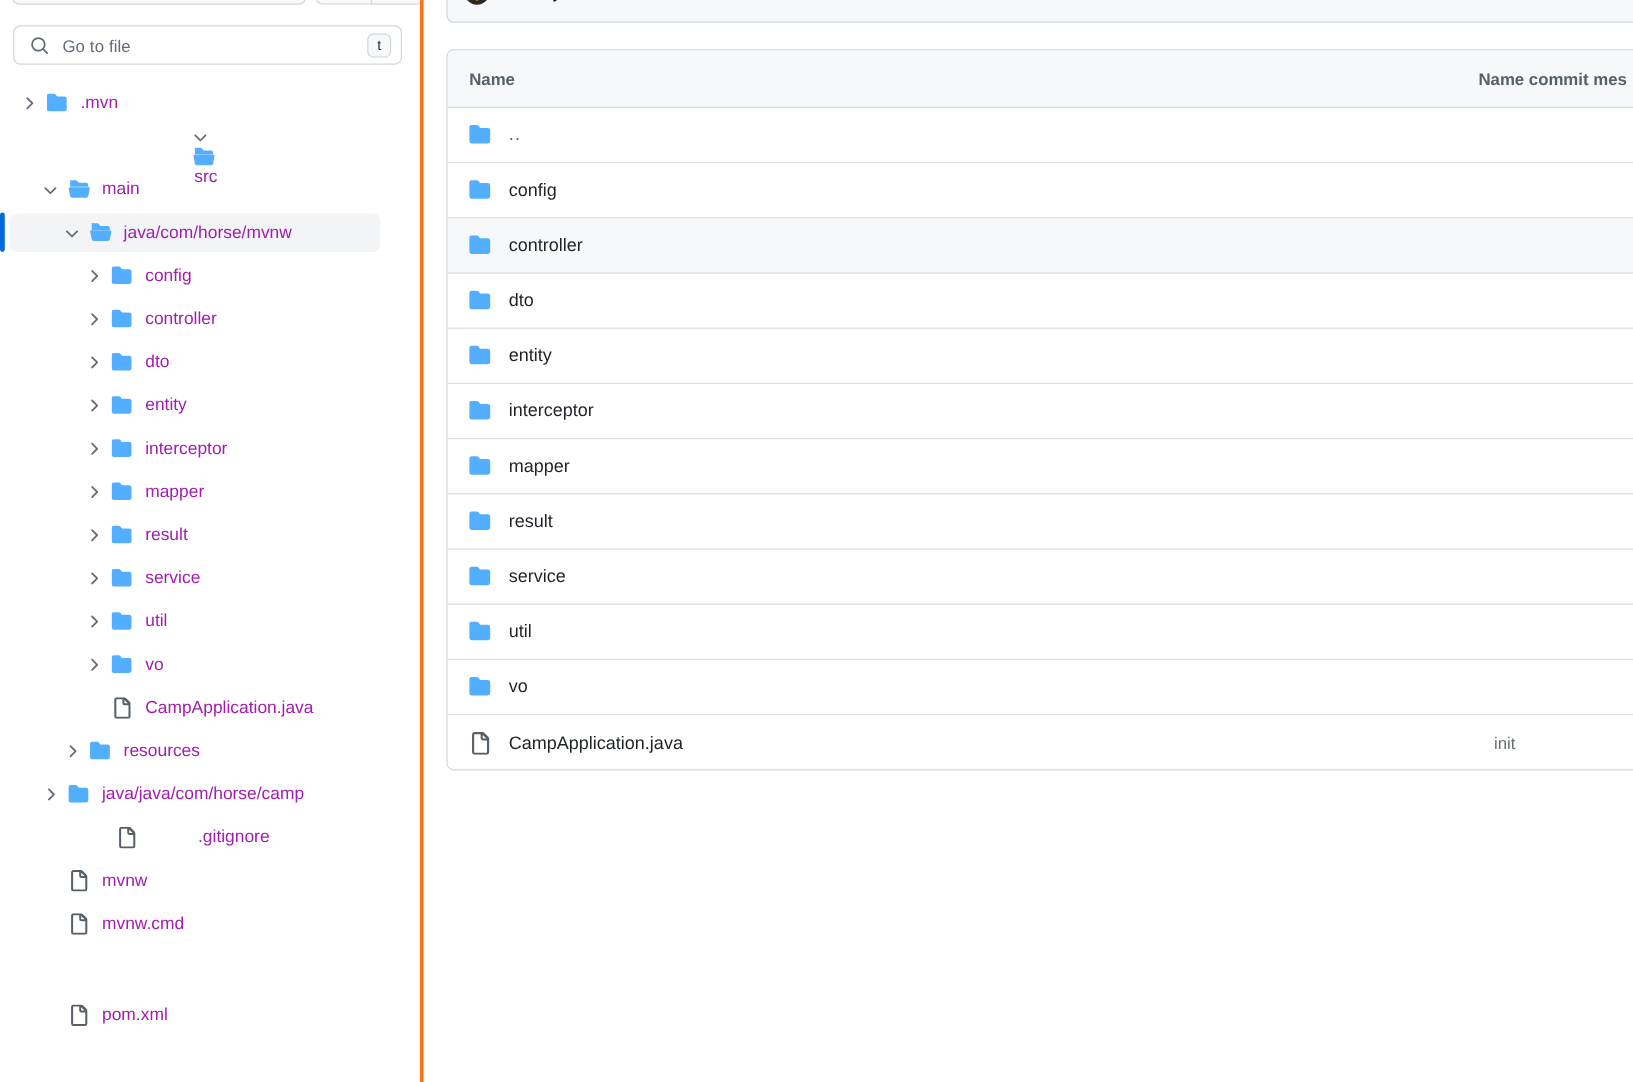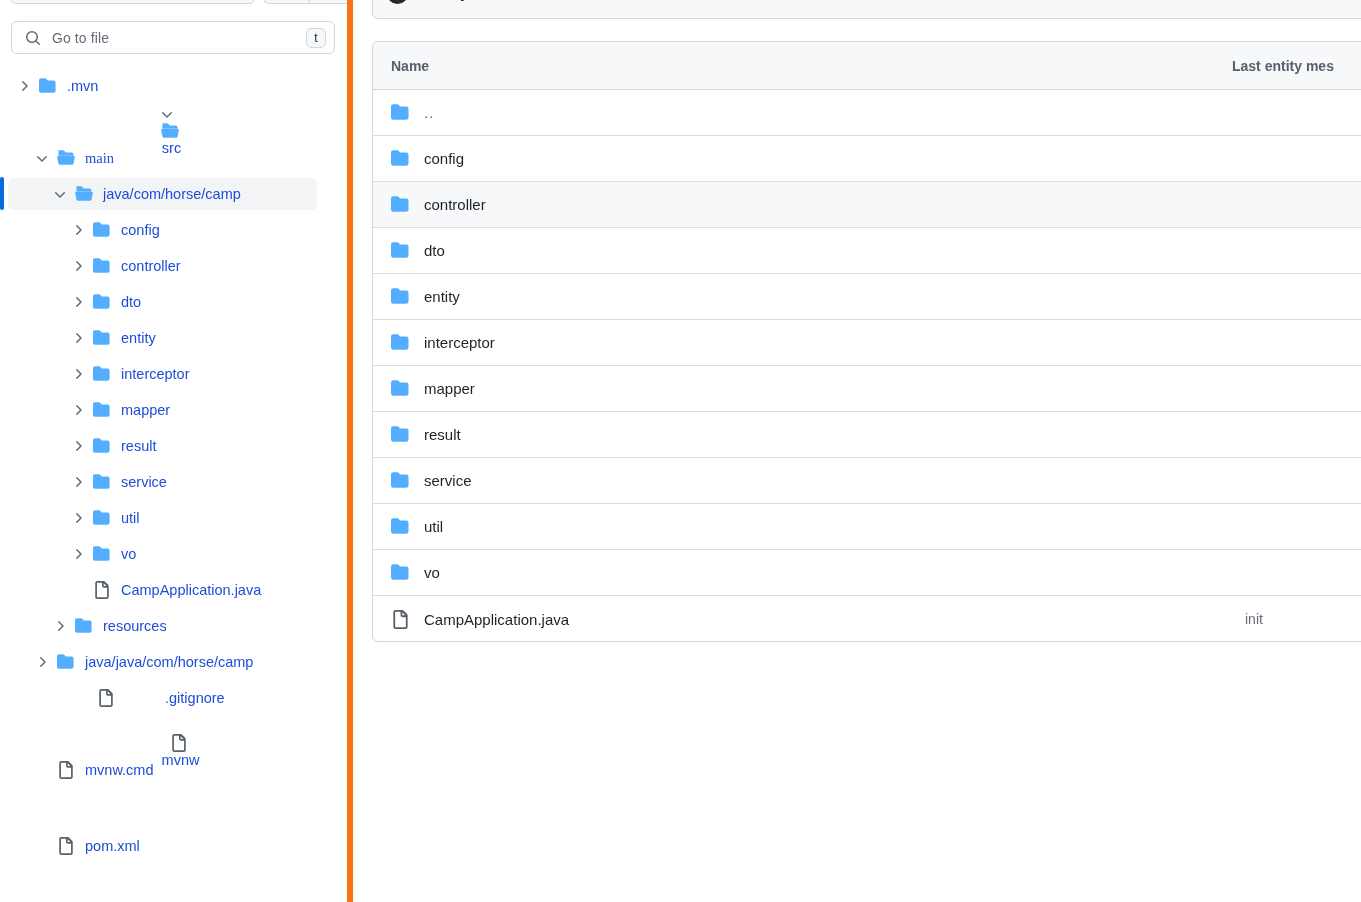--- a/index.html
+++ b/index.html
@@ -12,21 +12,21 @@
     color: #1f2328;
     overflow: hidden;
   }
 
   #app { position: relative; width: 1361px; height: 902px; }
 
   
   #sidebar {
     position: absolute; left: 0; top: 0;
     width: 353px; height: 902px;
-    border-right: 6px solid #f97316;
+    border-right: 3px solid #f97316;
     background: #ffffff;
     overflow: hidden;
   }
 
   
   .top-strip { position: absolute; left: 0; top: -26px; width: 353px; height: 30px; }
   .branch-box {
     position: absolute; left: 10px; top: 0; width: 245px; height: 30px;
     border: 1px solid #d0d7de; border-radius: 6px; background: #f6f8fa;
   }
@@ -71,21 +71,21 @@
     cursor: pointer; white-space: nowrap;
   }
   .tnode.sel { background: #f3f4f6; }
   .tnode.sel::before {
     content: ""; position: absolute; left: -8px; top: -1px;
     width: 4px; height: 33px; border-radius: 6px; background: #0969da;
   }
   .chev { width: 16px; height: 16px; flex: none; color: #636c76; }
   .chev.hidden { visibility: hidden; }
   .tico { width: 18px; height: 18px; flex: none; margin-left: 7px; }
-  .tlabel { margin-left: 10px; font-size: 14.5px; color: #1d4ed8; }
+  .tlabel { margin-left: 10px; font-size: 14.5px; color: #a21caf; }
 
   
   #main { position: absolute; left: 354px; top: 0; width: 1173px; height: 902px; }
 
   
   .commitbar {
     position: absolute; left: 18px; top: -33px;
     width: 1343px; height: 52px;
     border: 1px solid #d0d7de; border-radius: 6px;
     background: #f6f8fa;
@@ -168,39 +168,39 @@
         <div class="tnode" style="padding-left: 8px; flex-direction: column;">
           <svg class="chev" viewBox="0 0 16 16" fill="currentColor">
             <path d="M12.78 6.22a.75.75 0 0 1 0 1.06l-4.25 4.25a.75.75 0 0 1-1.06 0L3.22 7.28a.75.75 0 0 1 1.06-1.06L8 9.94l3.72-3.72a.75.75 0 0 1 1.06 0Z"></path>
           </svg>
           <svg class="tico" viewBox="0 0 16 16">
             <path fill="#54aeff" d="M.513 1.513A1.75 1.75 0 0 1 1.75 1h3.5c.55 0 1.07.26 1.4.7l.9 1.2a.25.25 0 0 0 .2.1H13a1.75 1.75 0 0 1 1.75 1.75v1.2H1.25V2.75c0-.464.188-.91.513-1.237Z"></path>
             <path fill="#54aeff" d="M1.05 6.2h13.9a.9.9 0 0 1 .88 1.08l-1.05 5.3A1.75 1.75 0 0 1 13.06 14H2.94a1.75 1.75 0 0 1-1.72-1.42L.17 7.28A.9.9 0 0 1 1.05 6.2Z"></path>
           </svg>
           <span class="tlabel">src</span>
         </div>
-        <div class="tnode" style="padding-left: 26px; font-family: Liberation Serif, serif;">
+        <div class="tnode" style="padding-left: 26px;">
           <svg class="chev" viewBox="0 0 16 16" fill="currentColor">
             <path d="M12.78 6.22a.75.75 0 0 1 0 1.06l-4.25 4.25a.75.75 0 0 1-1.06 0L3.22 7.28a.75.75 0 0 1 1.06-1.06L8 9.94l3.72-3.72a.75.75 0 0 1 1.06 0Z"></path>
           </svg>
           <svg class="tico" viewBox="0 0 16 16">
             <path fill="#54aeff" d="M.513 1.513A1.75 1.75 0 0 1 1.75 1h3.5c.55 0 1.07.26 1.4.7l.9 1.2a.25.25 0 0 0 .2.1H13a1.75 1.75 0 0 1 1.75 1.75v1.2H1.25V2.75c0-.464.188-.91.513-1.237Z"></path>
             <path fill="#54aeff" d="M1.05 6.2h13.9a.9.9 0 0 1 .88 1.08l-1.05 5.3A1.75 1.75 0 0 1 13.06 14H2.94a1.75 1.75 0 0 1-1.72-1.42L.17 7.28A.9.9 0 0 1 1.05 6.2Z"></path>
           </svg>
           <span class="tlabel">main</span>
         </div>
         <div class="tnode sel" style="padding-left: 44px;">
           <svg class="chev" viewBox="0 0 16 16" fill="currentColor">
             <path d="M12.78 6.22a.75.75 0 0 1 0 1.06l-4.25 4.25a.75.75 0 0 1-1.06 0L3.22 7.28a.75.75 0 0 1 1.06-1.06L8 9.94l3.72-3.72a.75.75 0 0 1 1.06 0Z"></path>
           </svg>
           <svg class="tico" viewBox="0 0 16 16">
             <path fill="#54aeff" d="M.513 1.513A1.75 1.75 0 0 1 1.75 1h3.5c.55 0 1.07.26 1.4.7l.9 1.2a.25.25 0 0 0 .2.1H13a1.75 1.75 0 0 1 1.75 1.75v1.2H1.25V2.75c0-.464.188-.91.513-1.237Z"></path>
             <path fill="#54aeff" d="M1.05 6.2h13.9a.9.9 0 0 1 .88 1.08l-1.05 5.3A1.75 1.75 0 0 1 13.06 14H2.94a1.75 1.75 0 0 1-1.72-1.42L.17 7.28A.9.9 0 0 1 1.05 6.2Z"></path>
           </svg>
-          <span class="tlabel">java/com/horse/camp</span>
+          <span class="tlabel">java/com/horse/mvnw</span>
         </div>
         <div class="tnode" style="padding-left: 62px;">
           <svg class="chev" viewBox="0 0 16 16" fill="currentColor">
             <path d="M6.22 3.22a.75.75 0 0 1 1.06 0l4.25 4.25a.75.75 0 0 1 0 1.06l-4.25 4.25a.75.75 0 0 1-1.06-1.06L9.94 8 6.22 4.28a.75.75 0 0 1 0-1.06Z"></path>
           </svg>
           <svg class="tico" viewBox="0 0 16 16">
             <path fill="#54aeff" d="M1.75 1h3.5c.55 0 1.07.26 1.4.7l.9 1.2a.25.25 0 0 0 .2.1H13a1.75 1.75 0 0 1 1.75 1.75v7.5A1.75 1.75 0 0 1 13 14H1.75A1.75 1.75 0 0 1 0 12.25v-9.5A1.75 1.75 0 0 1 1.75 1Z"></path>
           </svg>
           <span class="tlabel">config</span>
         </div>
@@ -310,21 +310,21 @@
           </svg>
           <span class="tlabel">java/java/com/horse/camp</span>
         </div>
         <div class="tnode" style="padding-left: 26px; gap: 40px;">
           <svg class="chev hidden" viewBox="0 0 16 16"></svg>
           <svg class="tico" viewBox="0 0 16 16">
             <path fill="#57606a" d="M2 1.75C2 .784 2.784 0 3.75 0h5.586c.464 0 .909.184 1.237.513l2.914 2.914c.329.328.513.773.513 1.237v9.586A1.75 1.75 0 0 1 12.25 16h-8.5A1.75 1.75 0 0 1 2 14.25Zm1.75-.25a.25.25 0 0 0-.25.25v12.5c0 .138.112.25.25.25h8.5a.25.25 0 0 0 .25-.25V6h-2.75A1.75 1.75 0 0 1 8 4.25V1.5Zm5.75.56v2.19c0 .138.112.25.25.25h2.19Z"></path>
           </svg>
           <span class="tlabel">.gitignore</span>
         </div>
-        <div class="tnode" style="padding-left: 26px; flex-direction: column;">
+        <div class="tnode" style="padding-left: 26px;">
           <svg class="chev hidden" viewBox="0 0 16 16"></svg>
           <svg class="tico" viewBox="0 0 16 16">
             <path fill="#57606a" d="M2 1.75C2 .784 2.784 0 3.75 0h5.586c.464 0 .909.184 1.237.513l2.914 2.914c.329.328.513.773.513 1.237v9.586A1.75 1.75 0 0 1 12.25 16h-8.5A1.75 1.75 0 0 1 2 14.25Zm1.75-.25a.25.25 0 0 0-.25.25v12.5c0 .138.112.25.25.25h8.5a.25.25 0 0 0 .25-.25V6h-2.75A1.75 1.75 0 0 1 8 4.25V1.5Zm5.75.56v2.19c0 .138.112.25.25.25h2.19Z"></path>
           </svg>
           <span class="tlabel">mvnw</span>
         </div>
         <div class="tnode" style="padding-left: 26px; text-align: right;">
           <svg class="chev hidden" viewBox="0 0 16 16"></svg>
           <svg class="tico" viewBox="0 0 16 16">
             <path fill="#57606a" d="M2 1.75C2 .784 2.784 0 3.75 0h5.586c.464 0 .909.184 1.237.513l2.914 2.914c.329.328.513.773.513 1.237v9.586A1.75 1.75 0 0 1 12.25 16h-8.5A1.75 1.75 0 0 1 2 14.25Zm1.75-.25a.25.25 0 0 0-.25.25v12.5c0 .138.112.25.25.25h8.5a.25.25 0 0 0 .25-.25V6h-2.75A1.75 1.75 0 0 1 8 4.25V1.5Zm5.75.56v2.19c0 .138.112.25.25.25h2.19Z"></path>
@@ -345,21 +345,21 @@
 
     <div class="commitbar">
       <div class="avatar"></div>
       <span class="cauthor">lvchenjia</span>
       <span class="cdate">2023/3/17</span>
     </div>
 
     <div class="filepanel">
       <div class="fp-head">
         <span class="h-name">Name</span>
-        <span class="h-msg">Last entity mes</span>
+        <span class="h-msg">Name commit mes</span>
       </div>
       <div id="filerows">
           <div class="frow">
             <svg class="fico" viewBox="0 0 16 16">
               <path fill="#54aeff" d="M1.75 1h3.5c.55 0 1.07.26 1.4.7l.9 1.2a.25.25 0 0 0 .2.1H13a1.75 1.75 0 0 1 1.75 1.75v7.5A1.75 1.75 0 0 1 13 14H1.75A1.75 1.75 0 0 1 0 12.25v-9.5A1.75 1.75 0 0 1 1.75 1Z"></path>
             </svg>
             <span class="fname updir">..</span>
             <span class="fmeta "></span>
           </div>
           <div class="frow">

